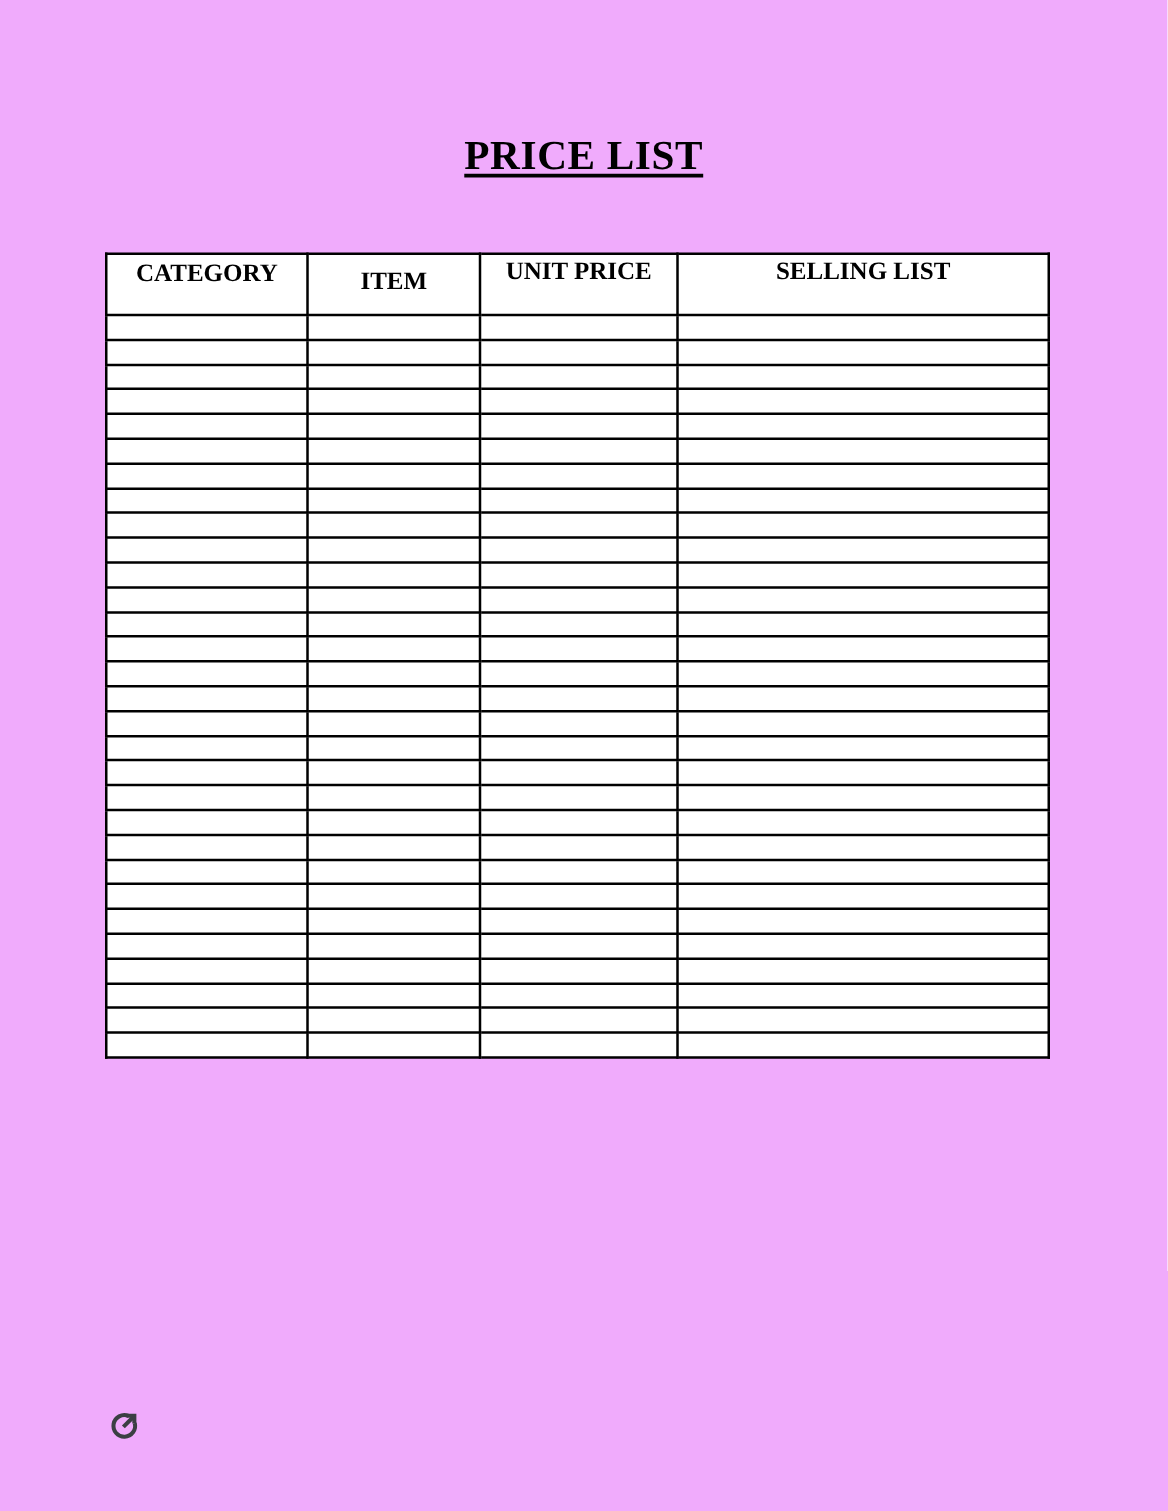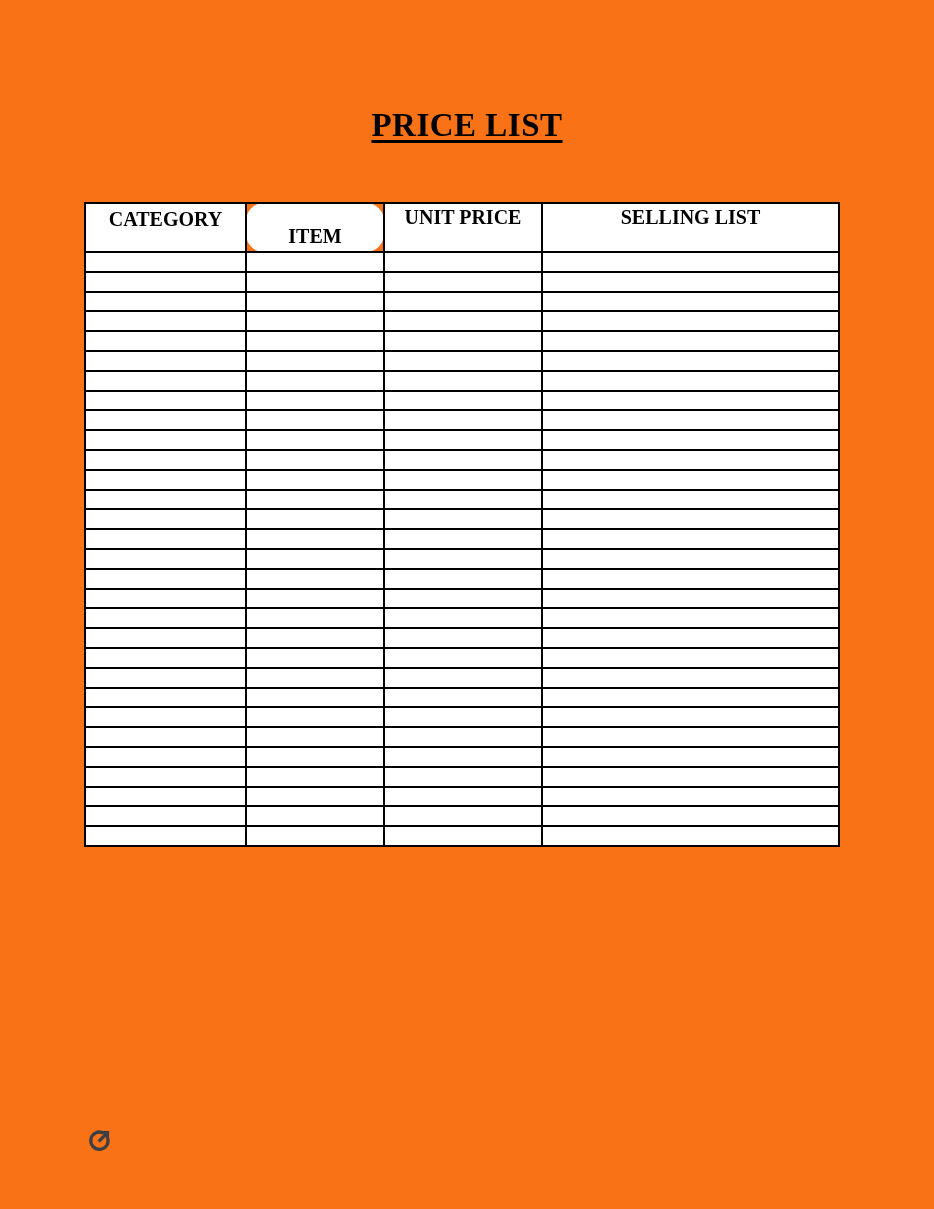--- a/index.html
+++ b/index.html
@@ -7,21 +7,21 @@
     width: 934px;
     height: 1209px;
     background: #ffffff;
     font-family: "Liberation Serif", serif;
     position: relative;
     overflow: hidden;
   }
   .page {
     position: absolute;
     inset: 0;
-    background: #f97316;
+    background: #f0abfc;
   }
   .title-wrap {
     position: absolute;
     top: 108px;
     left: 0;
     width: 934px;
     text-align: center;
   }
   .title {
     display: inline-block;
@@ -53,21 +53,21 @@
     vertical-align: top;
     text-align: center;
     font-family: "Liberation Serif", serif;
     font-weight: bold;
     font-size: 20px;
     line-height: 1.1;
     color: #000000;
     padding-top: 2px;
   }
   table.price-table th:nth-child(1) { padding-top: 4px; }
-  table.price-table th:nth-child(2) { padding-top: 21px; border-radius: 18px; }
+  table.price-table th:nth-child(2) { padding-top: 10px; }
   table.price-table th:nth-child(3) { padding-top: 2px; }
   table.price-table th:nth-child(4) { padding-top: 2px; }
   table.price-table td {
     height: 19.8px;
     font-size: 14px;
   }
   col.c1 { width: 161px; }
   col.c2 { width: 138px; }
   col.c3 { width: 158px; }
   col.c4 { width: 297px; }

